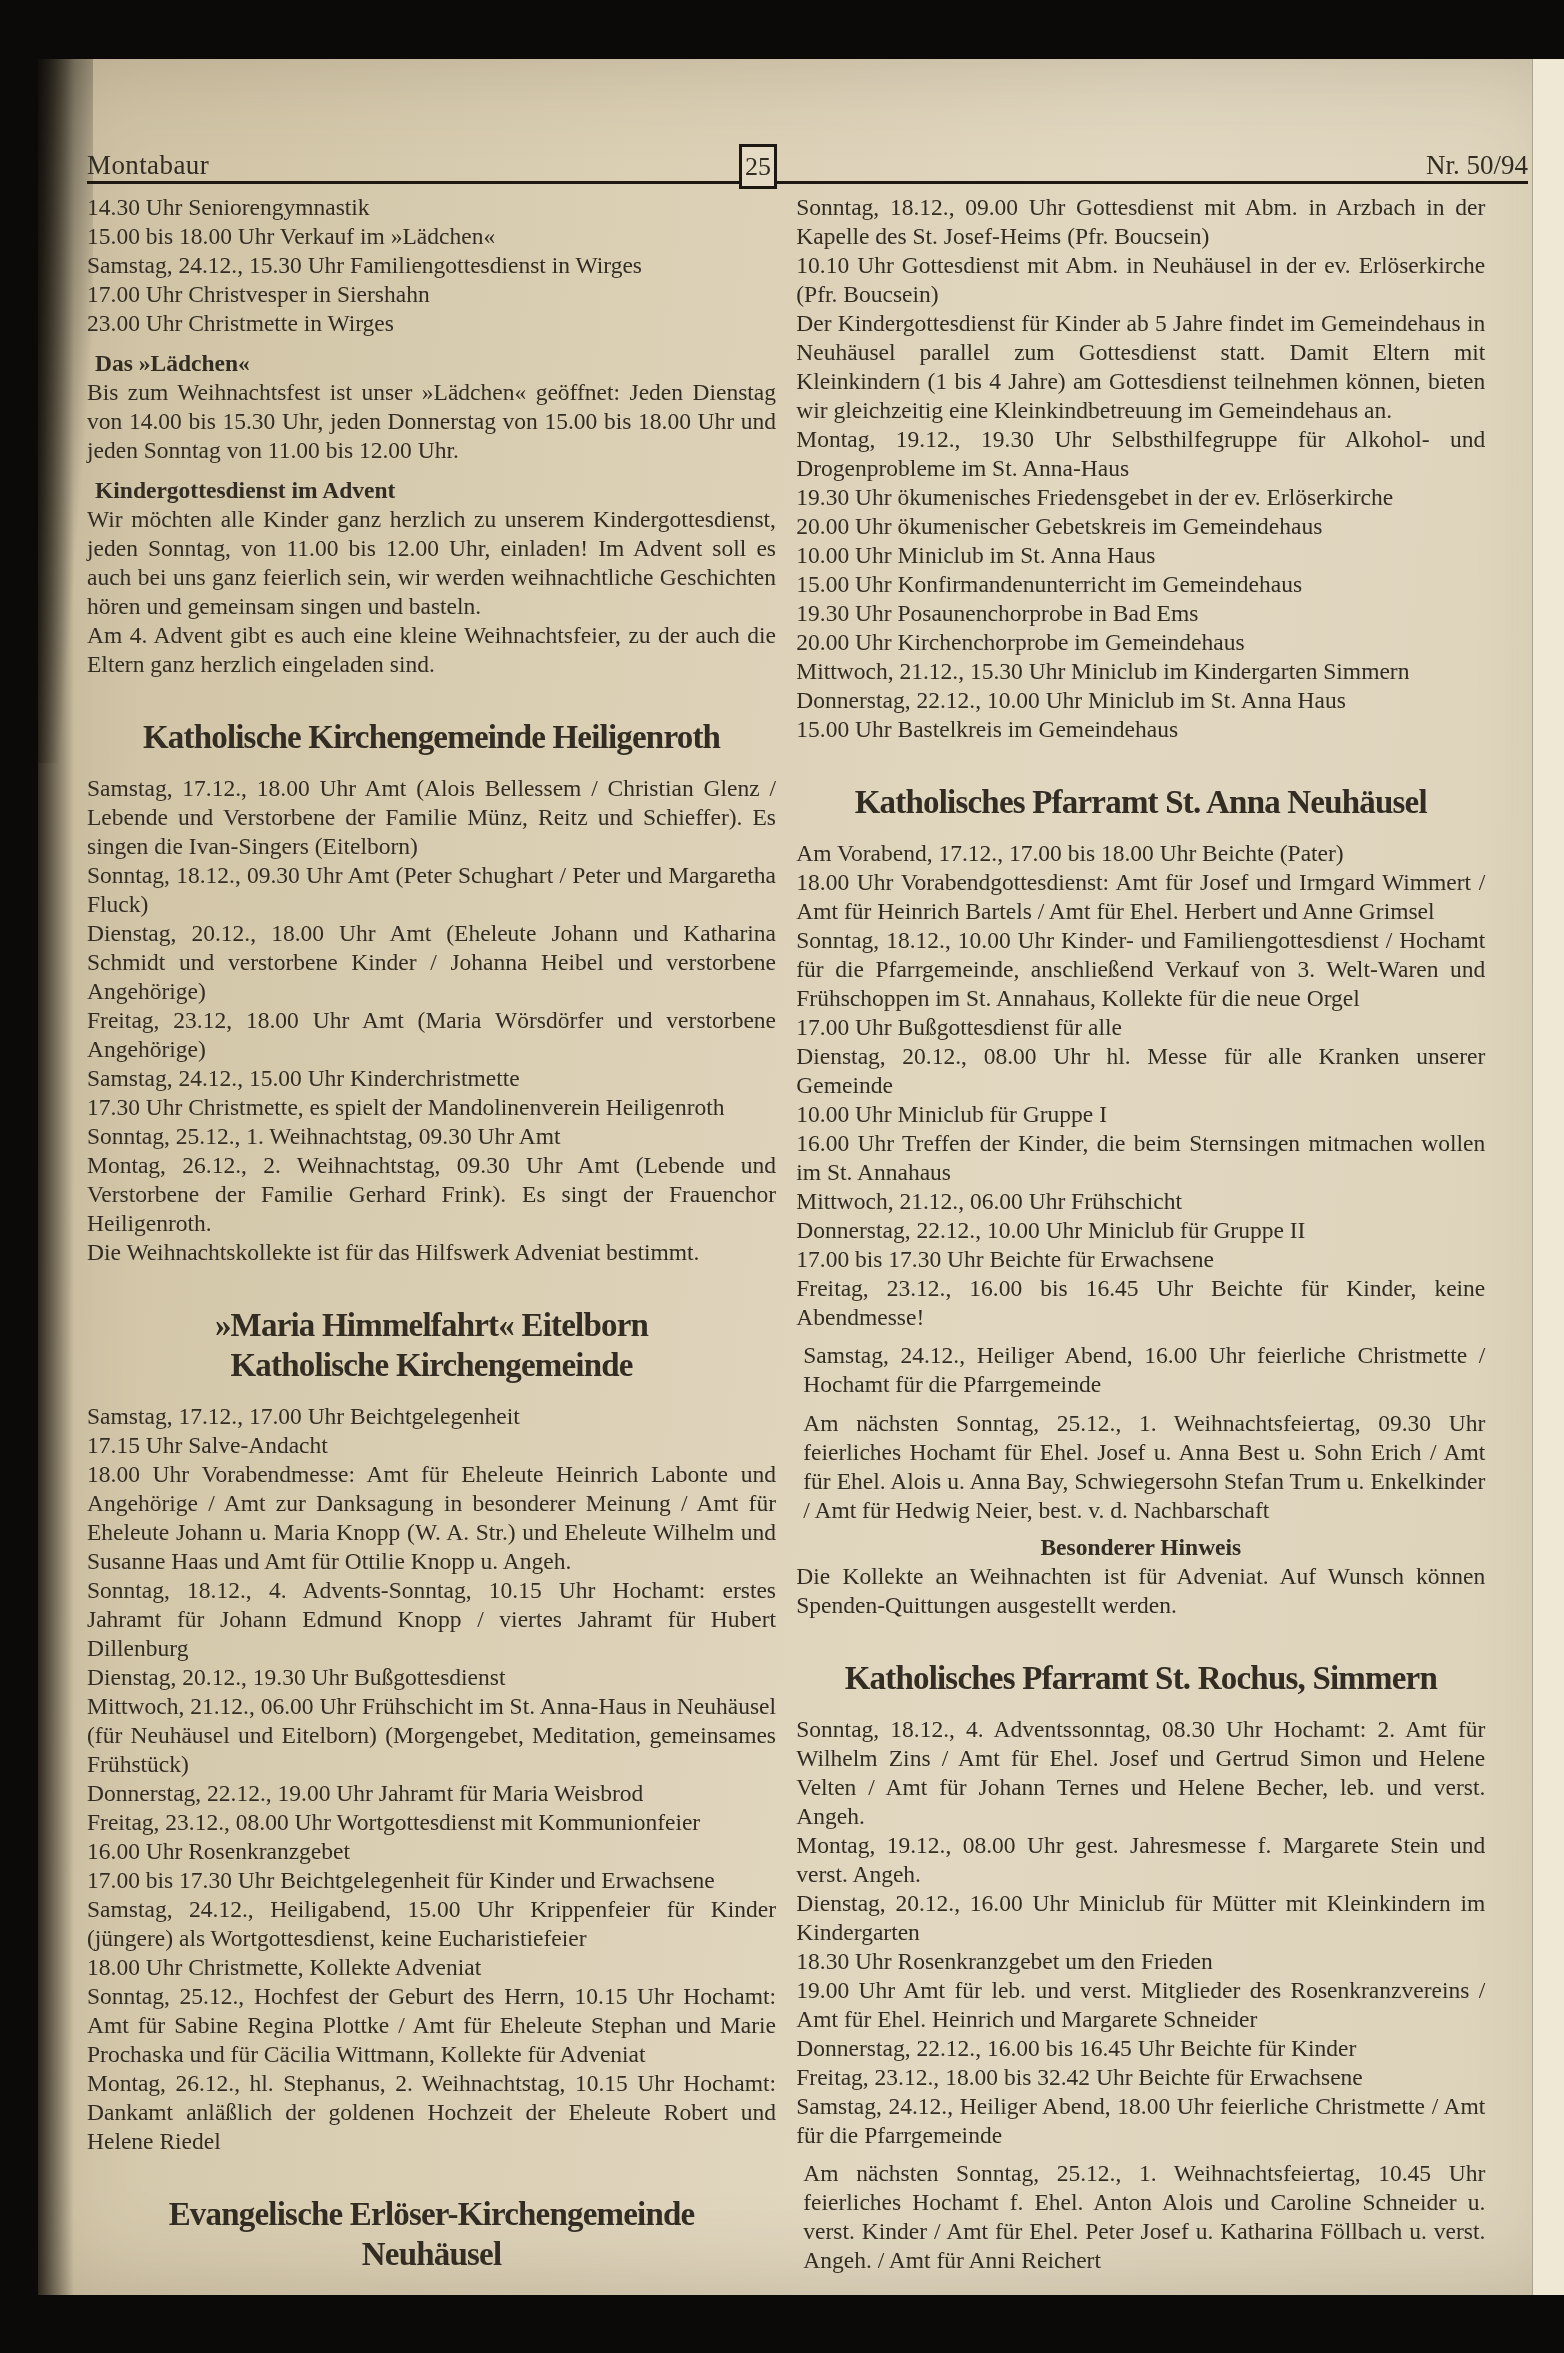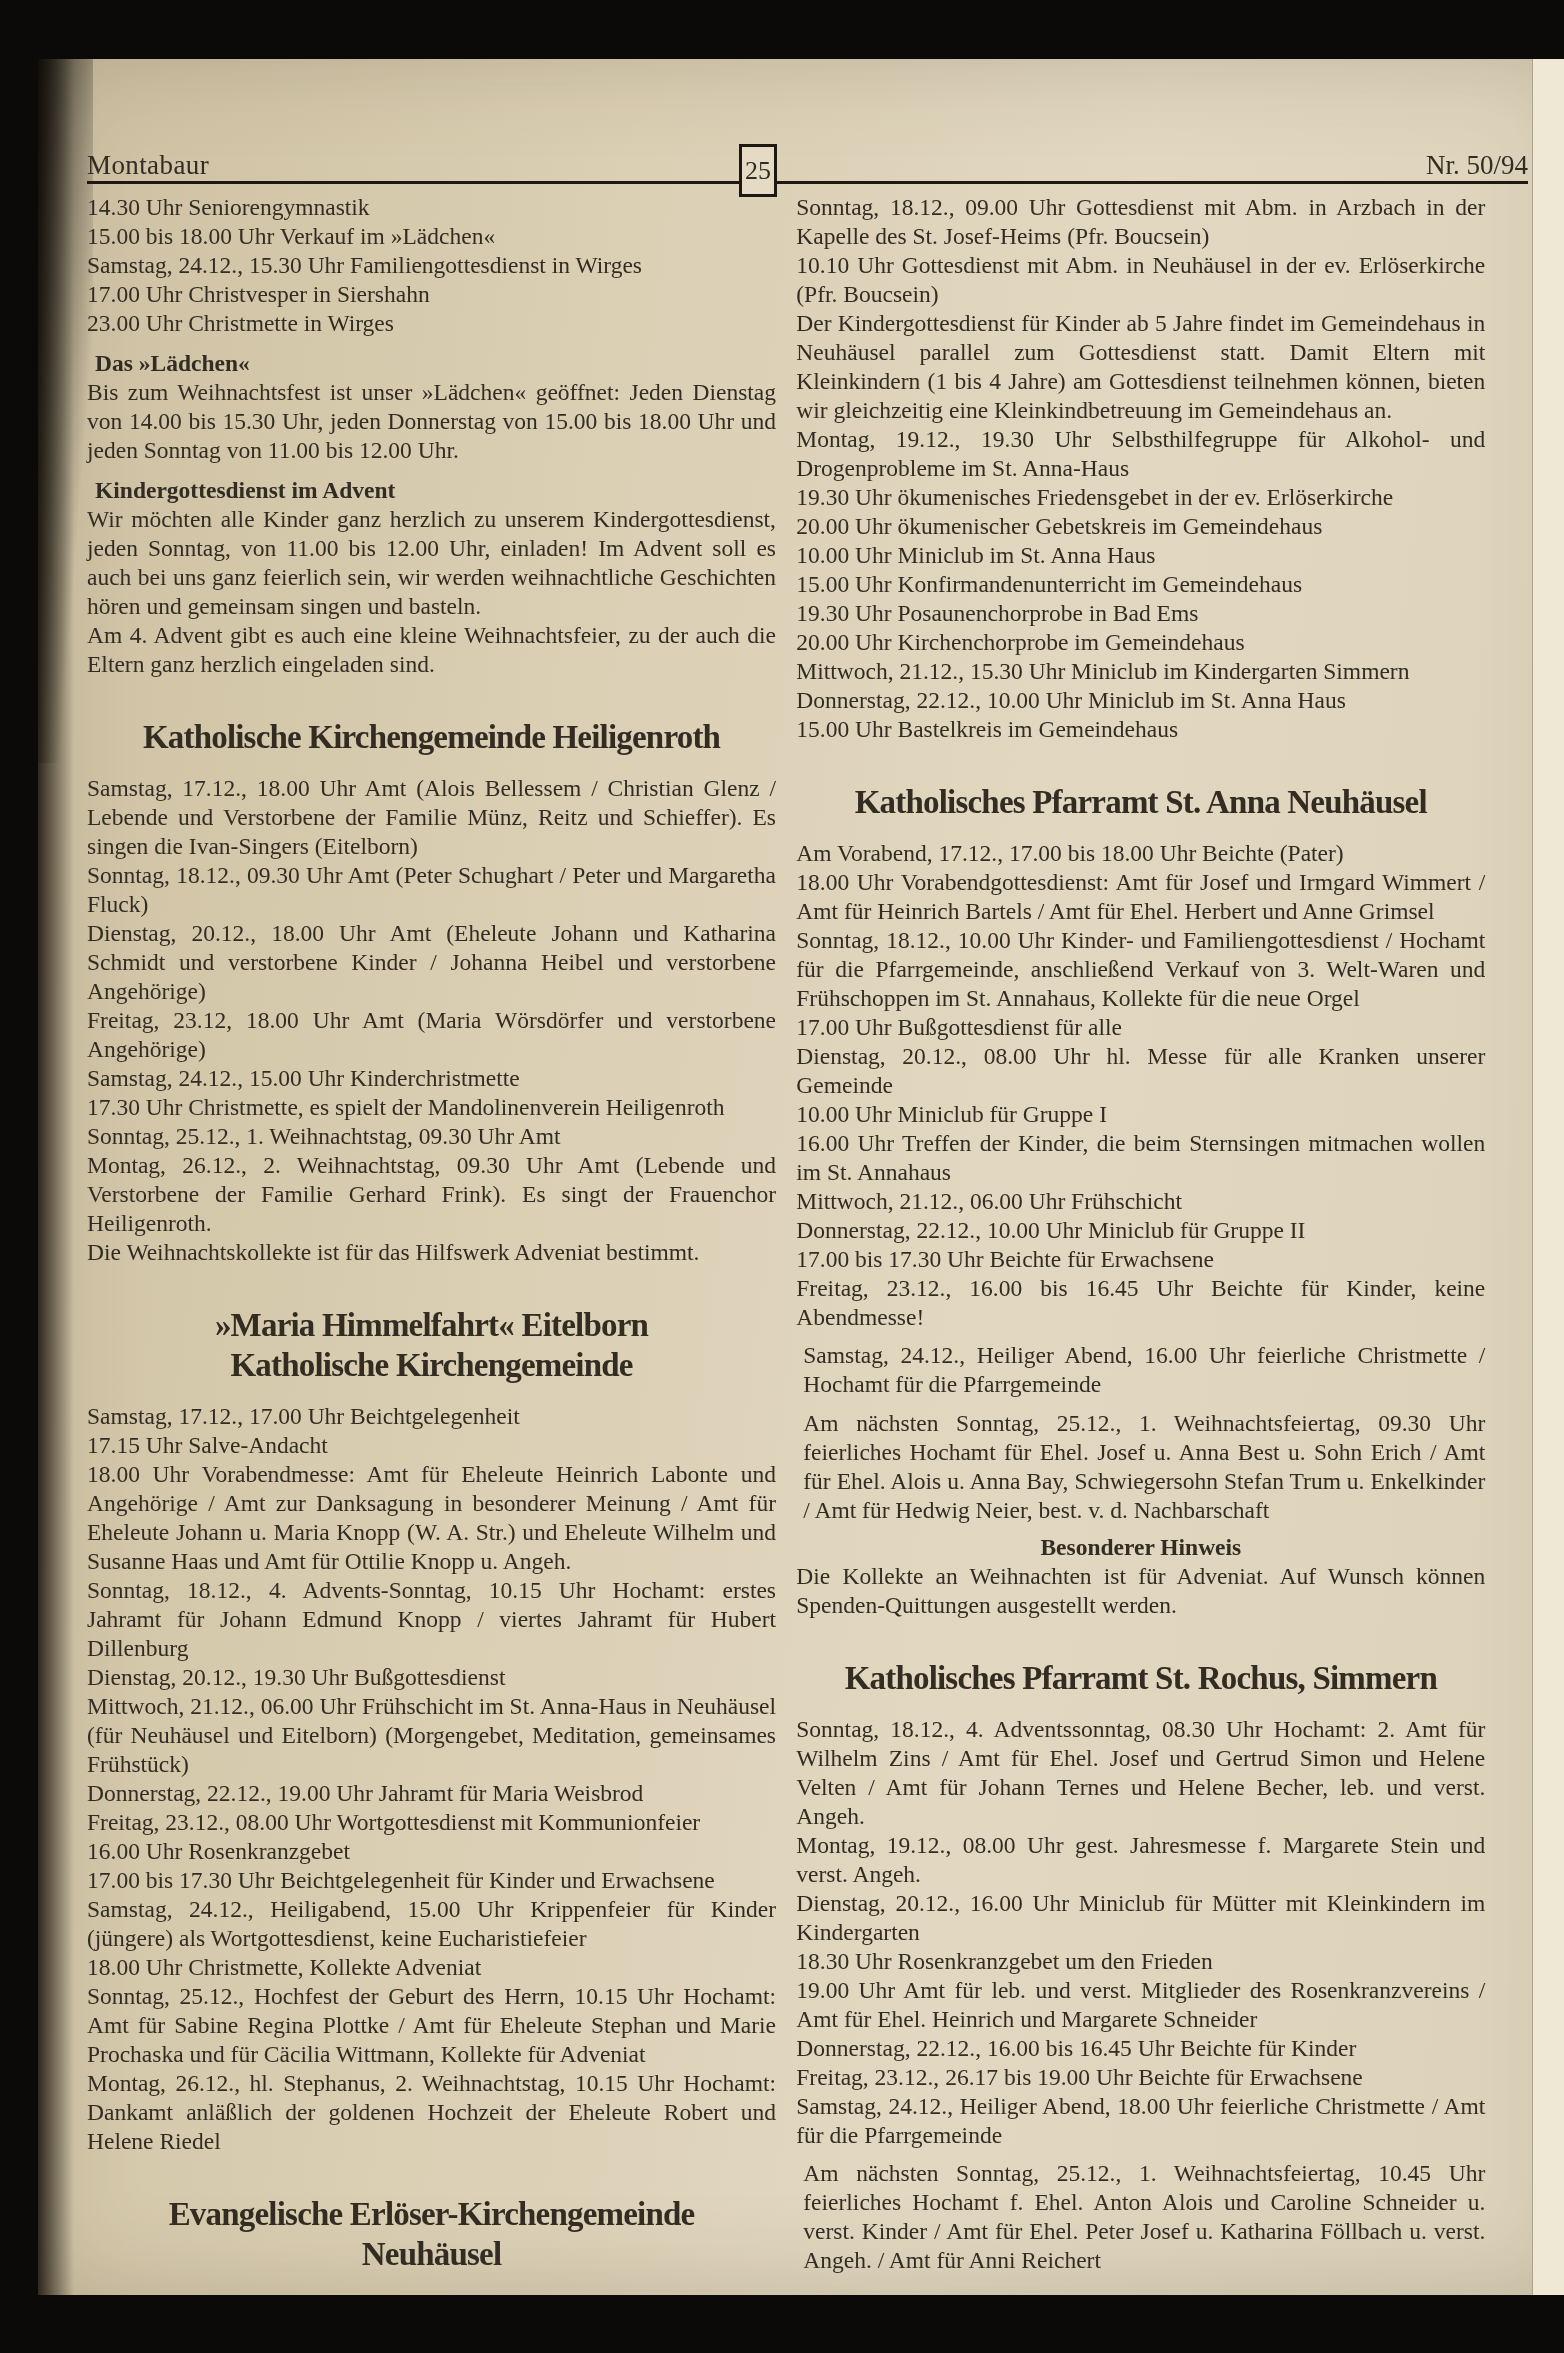--- a/index.html
+++ b/index.html
@@ -37,21 +37,21 @@
   }
   .issue-no{
     position:absolute;right:49px;top:91px;
     font-size:27px;text-align:right;
   }
   .header-rule{
     position:absolute;left:49px;right:49px;top:122px;height:3.1px;
     background:#1d1812;
   }
   .page-no-box{
-    position:absolute;left:701px;top:85px;width:38px;height:53px;
+    position:absolute;left:701px;top:85px;width:38px;height:45px;
     border:3.1px solid #1d1812;
     background:#e5dbc4;
     box-sizing:border-box;
     display:flex;align-items:center;justify-content:center;
     font-size:26px;
     z-index:2;
   }
   .content{
     position:absolute;left:49px;top:134px;width:1398px;
     display:flex;gap:20.3px;
@@ -179,19 +179,19 @@
         <p class="entry"><span>Die Kollekte an Weihnachten ist für Adveniat. Auf Wunsch können Spenden-Quittungen ausgestellt werden.</span></p>
         <div class="section-title">
           <div>Katholisches Pfarramt St. Rochus, Simmern</div>
         </div>
         <p class="entry"><strong>Sonntag, 18.12., 4. Adventssonntag,</strong><span> 08.30 Uhr Hochamt: 2. Amt für Wilhelm Zins / Amt für Ehel. Josef und Gertrud Simon und Helene Velten / Amt für Johann Ternes und Helene Becher, leb. und verst. Angeh.</span></p>
         <p class="entry"><strong>Montag, 19.12.,</strong><span> 08.00 Uhr gest. Jahresmesse f. Margarete Stein und verst. Angeh.</span></p>
         <p class="entry"><strong>Dienstag, 20.12.,</strong><span> 16.00 Uhr Miniclub für Mütter mit Kleinkindern im Kindergarten</span></p>
         <p class="entry"><span>18.30 Uhr Rosenkranzgebet um den Frieden</span></p>
         <p class="entry"><span>19.00 Uhr Amt für leb. und verst. Mitglieder des Rosenkranzvereins / Amt für Ehel. Heinrich und Margarete Schneider</span></p>
         <p class="entry"><strong>Donnerstag, 22.12.,</strong><span> 16.00 bis 16.45 Uhr Beichte für Kinder</span></p>
-        <p class="entry"><strong>Freitag, 23.12.,</strong><span> 26.17 bis 19.00 Uhr Beichte für Erwachsene</span></p>
+        <p class="entry"><strong>Freitag, 23.12.,</strong><span> 18.00 bis 32.42 Uhr Beichte für Erwachsene</span></p>
         <p class="entry"><strong>Samstag, 24.12., Heiliger Abend,</strong><span> 18.00 Uhr feierliche Christmette / Amt für die Pfarrgemeinde</span></p>
         <p class="entry mt"><strong>Am nächsten Sonntag, 25.12., 1. Weihnachtsfeiertag,</strong><span> 10.45 Uhr feierliches Hochamt f. Ehel. Anton Alois und Caroline Schneider u. verst. Kinder / Amt für Ehel. Peter Josef u. Katharina Föllbach u. verst. Angeh. / Amt für Anni Reichert</span></p>
       </div>
   </div>
 </div>
 
 
 </body></html>

